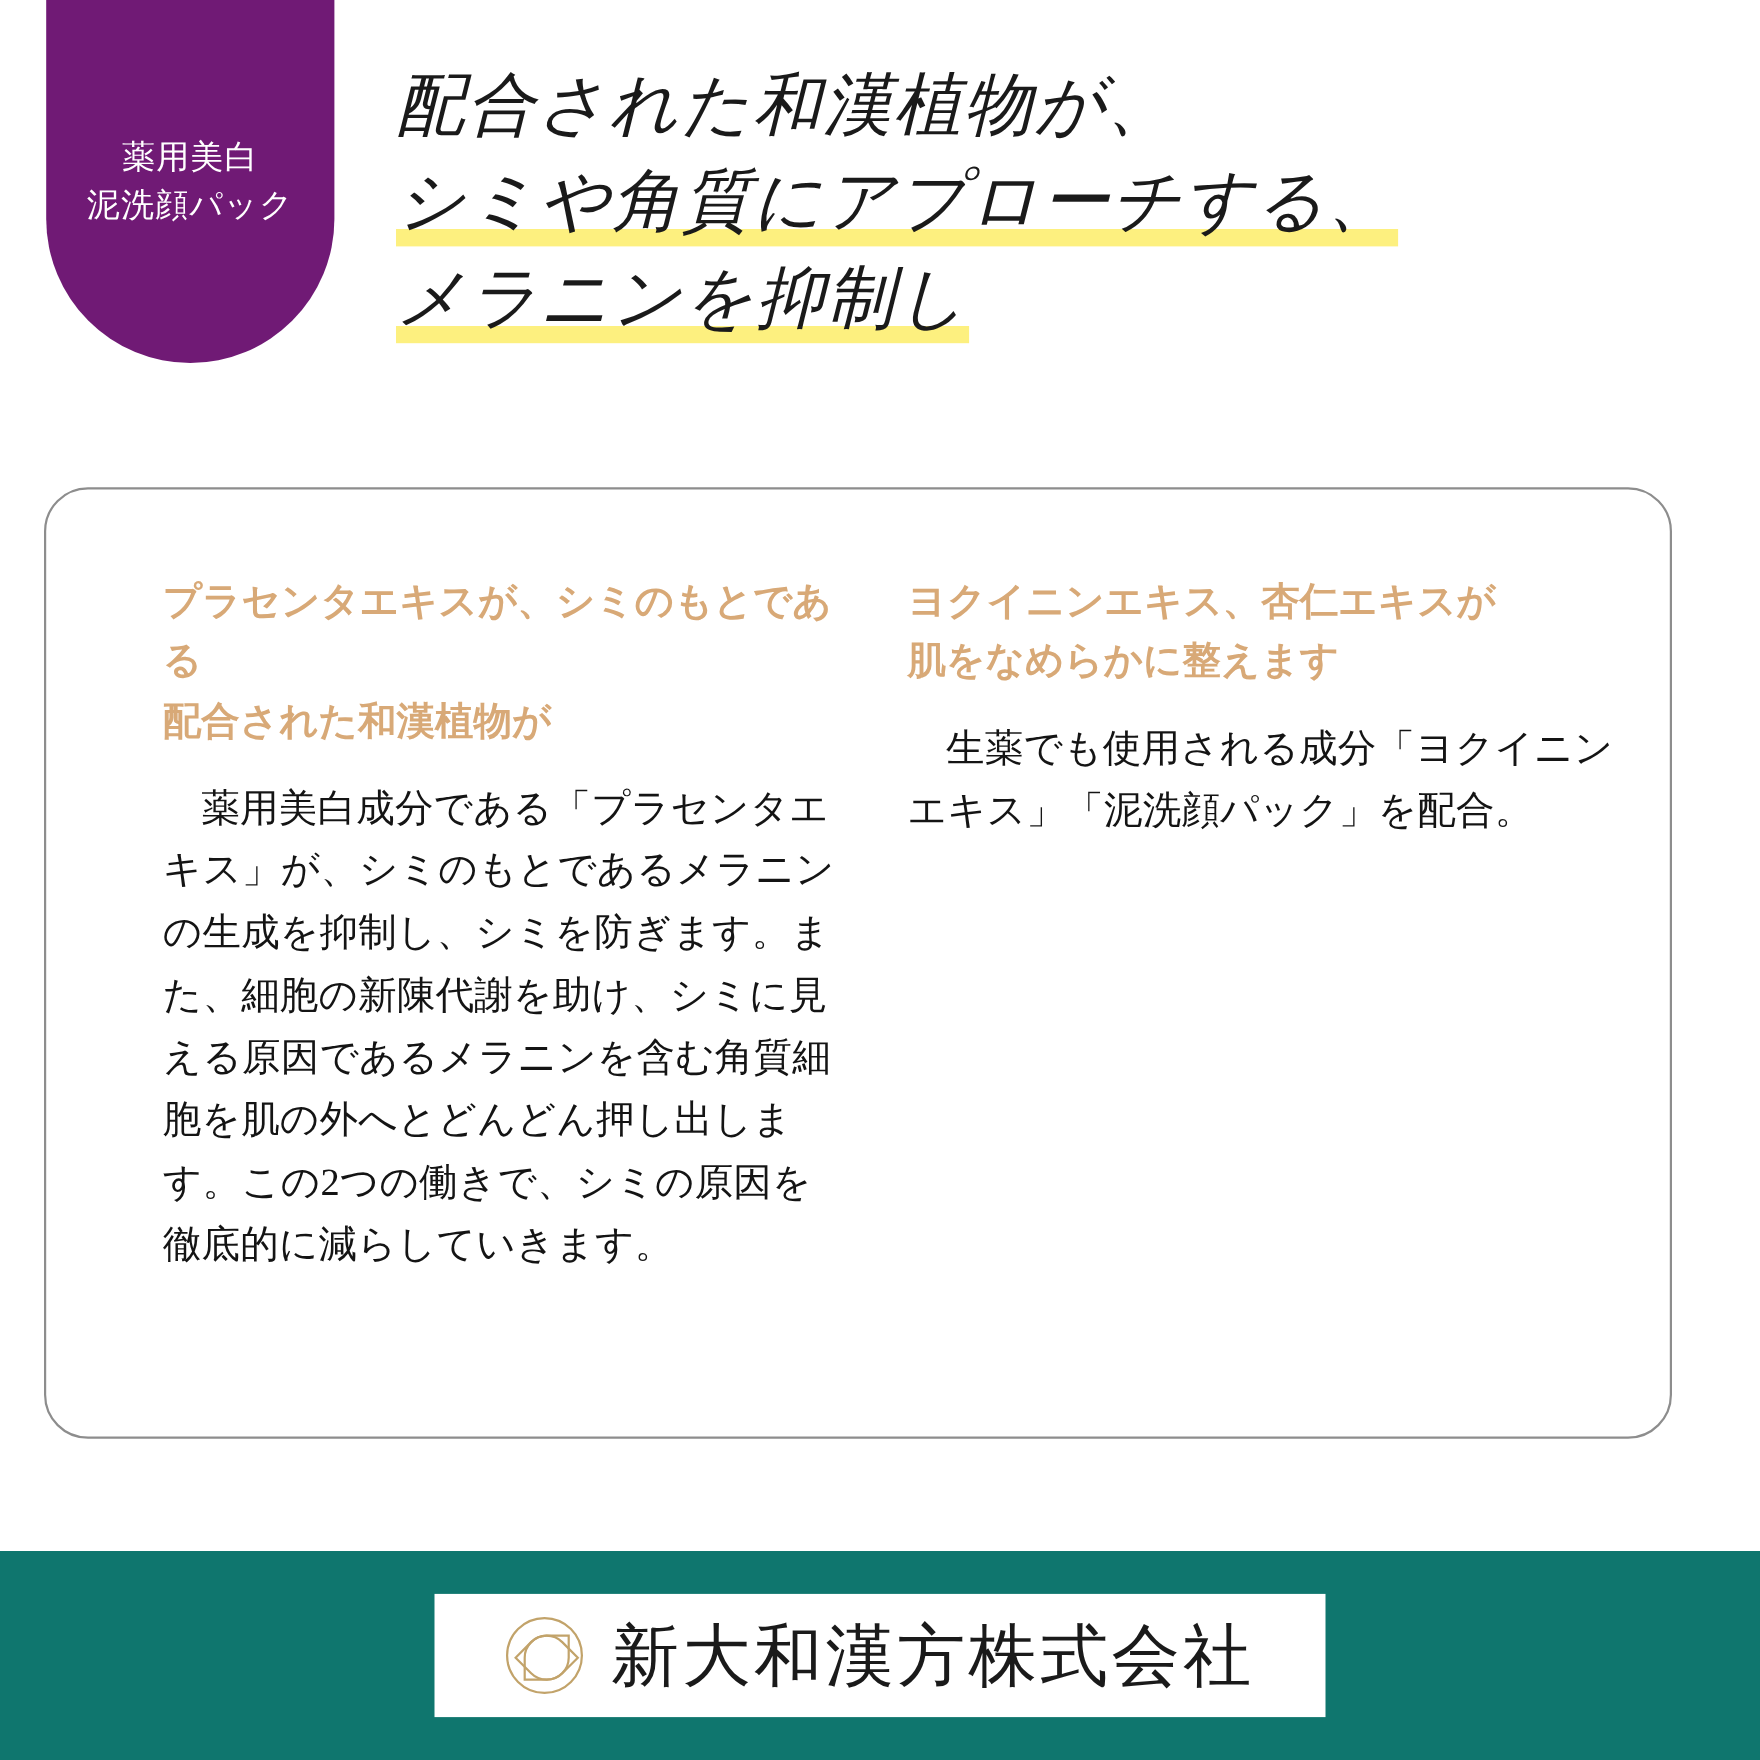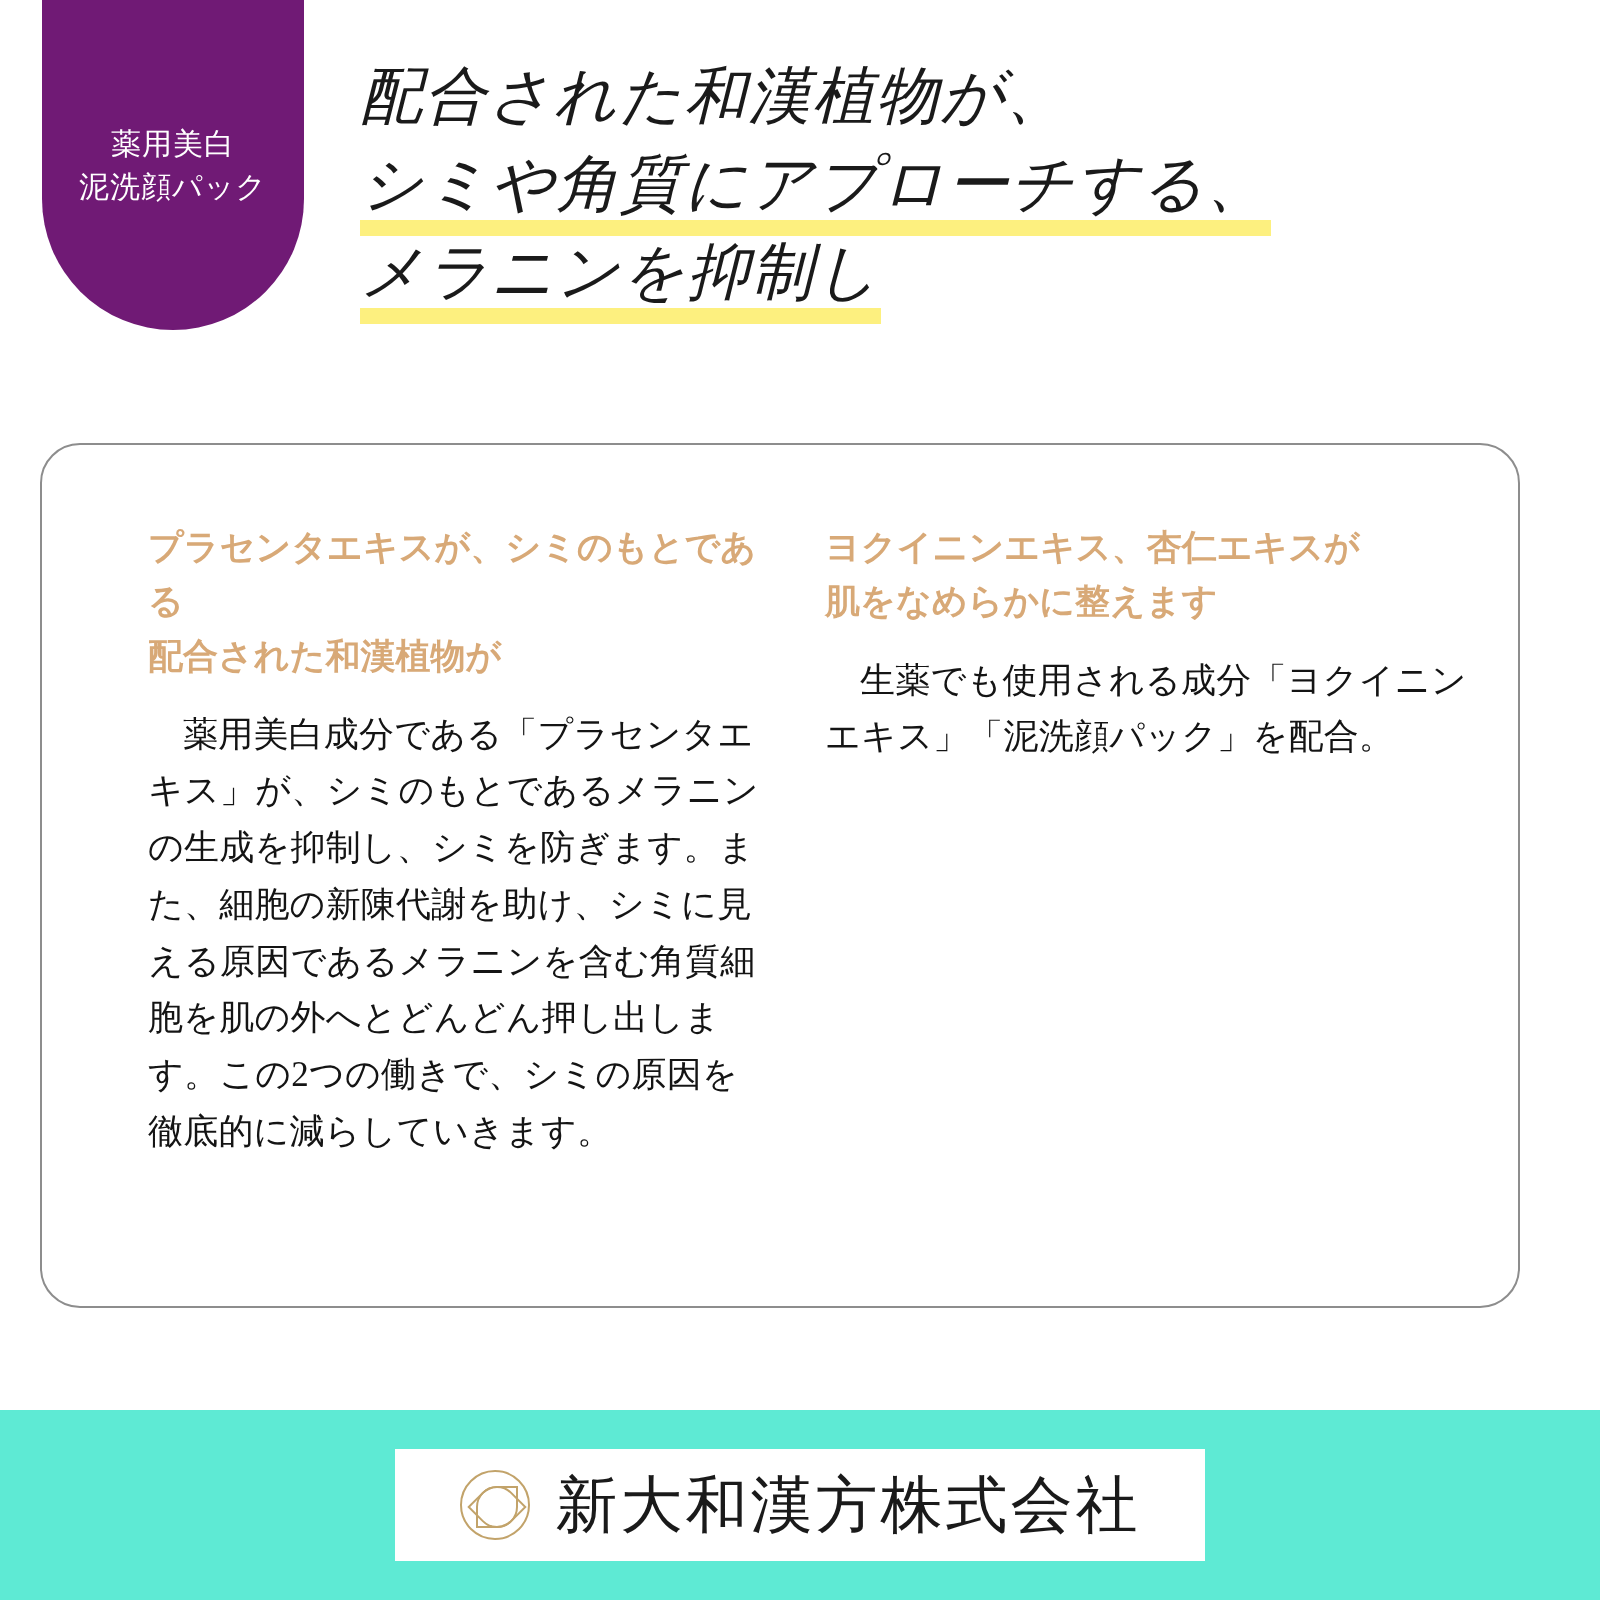--- a/index.html
+++ b/index.html
@@ -53,21 +53,21 @@
     font-size: 62px;
     line-height: 1.42;
     color: #1a1a1a;
     letter-spacing: 2px;
     font-style: italic;
   }
   .headline .line { position: relative; display: block; width: max-content; }
   .headline .hl {
     background: linear-gradient(to top, #fdf07f 0, #fdf07f 16px, rgba(253,240,127,0) 16px);
     display: inline;
-    padding-bottom: 18px;
+    padding-bottom: 6px;
   }
 
   
   .card {
     position: absolute;
     left: 40px;
     top: 443px;
     width: 1480px;
     height: 865px;
     border: 2px solid #8d8d8d;
@@ -217,21 +217,21 @@
     box-shadow: inset 0 0 16px rgba(210,140,50,0.5);
   }
 
   
   .footer {
     position: absolute;
     left: 0;
     bottom: 0;
     width: 1600px;
     height: 190px;
-    background: #5eead4;
+    background: #0f766e;
     display: flex;
     align-items: center;
     justify-content: center;
   }
   .brand-plate {
     background: #ffffff;
     width: 810px;
     height: 112px;
     display: flex;
     align-items: center;

